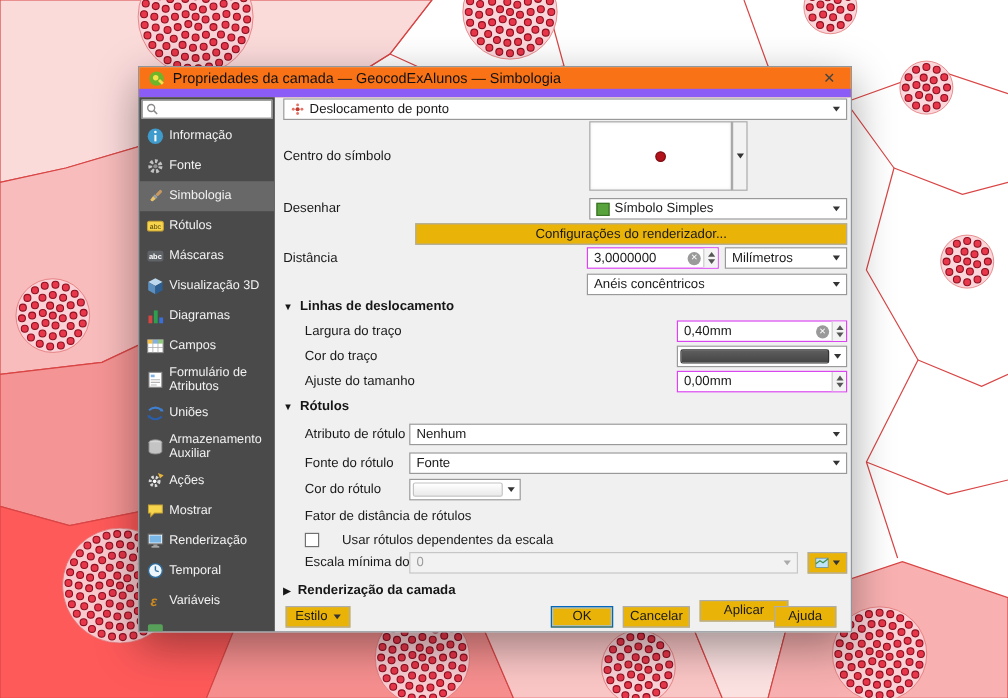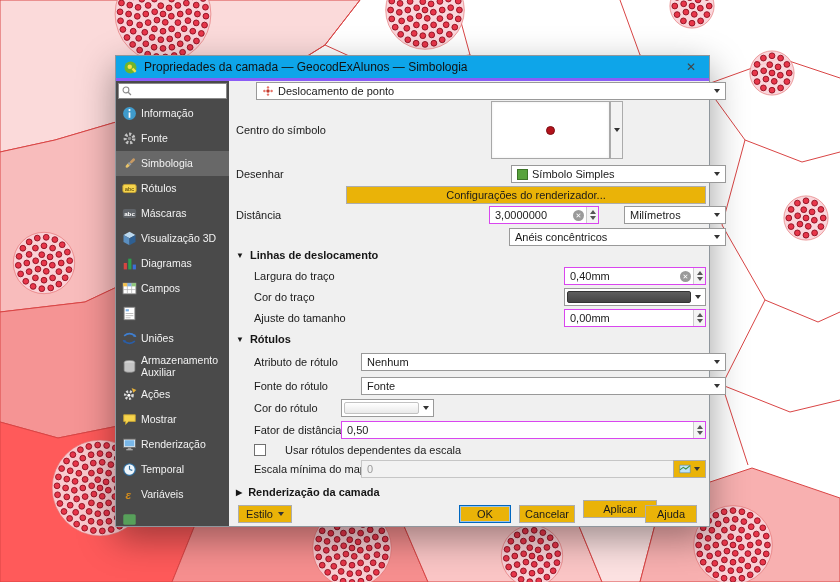--- a/index.html
+++ b/index.html
@@ -5,23 +5,23 @@
   * { margin:0; padding:0; box-sizing:border-box; }
   html,body { width:840px; height:582px; overflow:hidden; background:#fff;
               font-family:"Liberation Sans", sans-serif; }
   #stage { position:relative; width:840px; height:582px; }
   #map { position:absolute; left:0; top:0; }
 
   
   #dialog { position:absolute; left:115px; top:55px; width:595px; height:472px;
             background:#f0f0f0; border:1px solid #8f969c;
             box-shadow:0 12px 34px rgba(0,0,0,.38); font-size:11px; color:#1a1a1a; }
-  .titlebar { position:absolute; left:0; top:0; right:0; height:25px; background:#0ea5e9;
+  .titlebar { position:absolute; left:0; top:0; right:0; height:25px; background:#f97316;
               display:flex; align-items:center; gap:6px; padding:0 7px;
-              border-bottom:3px solid #8b5cf6; }
+              border-bottom:7px solid #8b5cf6; }
   .titlebar .title { font-size:12px; color:#111; white-space:nowrap; overflow:hidden; }
   .close { margin-left:auto; width:22px; height:20px; display:flex; align-items:center;
            justify-content:center; font-size:12px; color:#444; cursor:default; }
 
   
   .sidebar { position:absolute; left:0; top:25px; bottom:0; width:113px;
              background:#4a4a4a; overflow:hidden; }
   .search { margin:2px; height:16px; background:#fff; border:1px solid #8a8a8a;
             display:flex; align-items:center; gap:2px; padding:0 2px; }
   .search input { border:none; outline:none; width:84px; font-size:10px;
@@ -30,21 +30,21 @@
              min-height:25px; color:#f2f2f2; font-size:10.5px; line-height:11.5px; }
   .sb-item.sel { background:#686868; }
   .sb-icon { width:16px; height:16px; flex:0 0 16px; display:flex;
              align-items:center; justify-content:center; }
   .sb-icon svg { width:15px; height:15px; }
 
   
   .main { position:absolute; left:113px; top:25px; right:0; bottom:0; }
   .label { position:absolute; height:18px; display:flex; align-items:center; }
   .combo { position:absolute; height:18px; background:#fff; border:1px solid #999;
-           display:flex; align-items:center; gap:4px; padding:0 5px;margin-left:20px; }
+           display:flex; align-items:center; gap:4px; padding:0 5px; }
   .combo-txt { white-space:nowrap; overflow:hidden; }
   .arrow-dn { width:0; height:0; border-left:3.5px solid transparent;
               border-right:3.5px solid transparent; border-top:4.5px solid #333;
               margin-left:auto; flex:0 0 auto; }
   .combo.disabled { background:#f2f2f2; border-color:#c6c6c6; color:#9b9b9b; }
   .combo.disabled .arrow-dn { border-top-color:#a9a9a9; }
   .btn { position:absolute; height:18px; background:#eab308; border:1px solid #adadad;
          display:flex; align-items:center; justify-content:center; gap:5px; font-size:11px; }
   .btn.default { border-color:#0067c0; box-shadow:inset 0 0 0 1px #9cc3e5; }
   .spin { position:absolute; height:18px; background:#fff; border:1px solid #d946ef;
@@ -725,20 +725,21 @@
       <div class="sb-item">
         <span class="sb-icon">
             <svg viewBox="0 0 14 14">
               <rect x="2" y="1.2" width="10" height="11.6" fill="#fff" stroke="#8a8a8a" stroke-width="0.8"></rect>
               <rect x="3.4" y="3" width="3" height="2" fill="#7fb2e5"></rect>
               <line x1="3.4" y1="7" x2="10.6" y2="7" stroke="#b5b5b5" stroke-width="0.8"></line>
               <line x1="3.4" y1="9" x2="10.6" y2="9" stroke="#b5b5b5" stroke-width="0.8"></line>
               <line x1="3.4" y1="11" x2="8" y2="11" stroke="#b5b5b5" stroke-width="0.8"></line>
             </svg>
           </span>
+        <span>Formulário de Atributos</span>
       </div>
       <div class="sb-item">
         <span class="sb-icon">
             <svg viewBox="0 0 14 14">
               <path d="M2,4.5 q5,-4 10,0" fill="none" stroke="#3f7fd1" stroke-width="1.6"></path>
               <polygon points="12,2.8 13.4,5.6 10.4,5.4" fill="#3f7fd1"></polygon>
               <path d="M12,9.5 q-5,4 -10,0" fill="none" stroke="#2a5ea8" stroke-width="1.6"></path>
               <polygon points="2,11.2 0.6,8.4 3.6,8.6" fill="#2a5ea8"></polygon>
             </svg>
           </span>
@@ -908,27 +909,20 @@
         <span class="arrow-dn"></span>
       </div>
 
       <div class="label" style="left:25px;top:318px">Cor do rótulo</div>
       <div class="colorw" style="left:112px;top:318px;width:93px">
         <span class="swatch light"></span>
         <span class="arrow-dn" style="margin:0 2px"></span>
       </div>
 
       <div class="label" style="left:25px;top:340px">Fator de distância de rótulos</div>
-      <div class="spin" style="left:112px;top:340px;width:365px">
-        <span class="spin-val">0,50</span>
-        <span class="spinbtns">
-            <span class="tri-up"></span>
-            <span class="tri-dn"></span>
-          </span>
-      </div>
 
       <div class="chkrow" style="left:25px;top:361px">
         <span class="chk"></span>
         <span>Usar rótulos dependentes da escala</span>
       </div>
 
       <div class="label" style="left:25px;top:379px">Escala mínima do mapa</div>
       <div class="combo disabled" style="left:112px;top:379px;width:324px">
         <span class="combo-txt">0</span>
         <span class="arrow-dn"></span>

